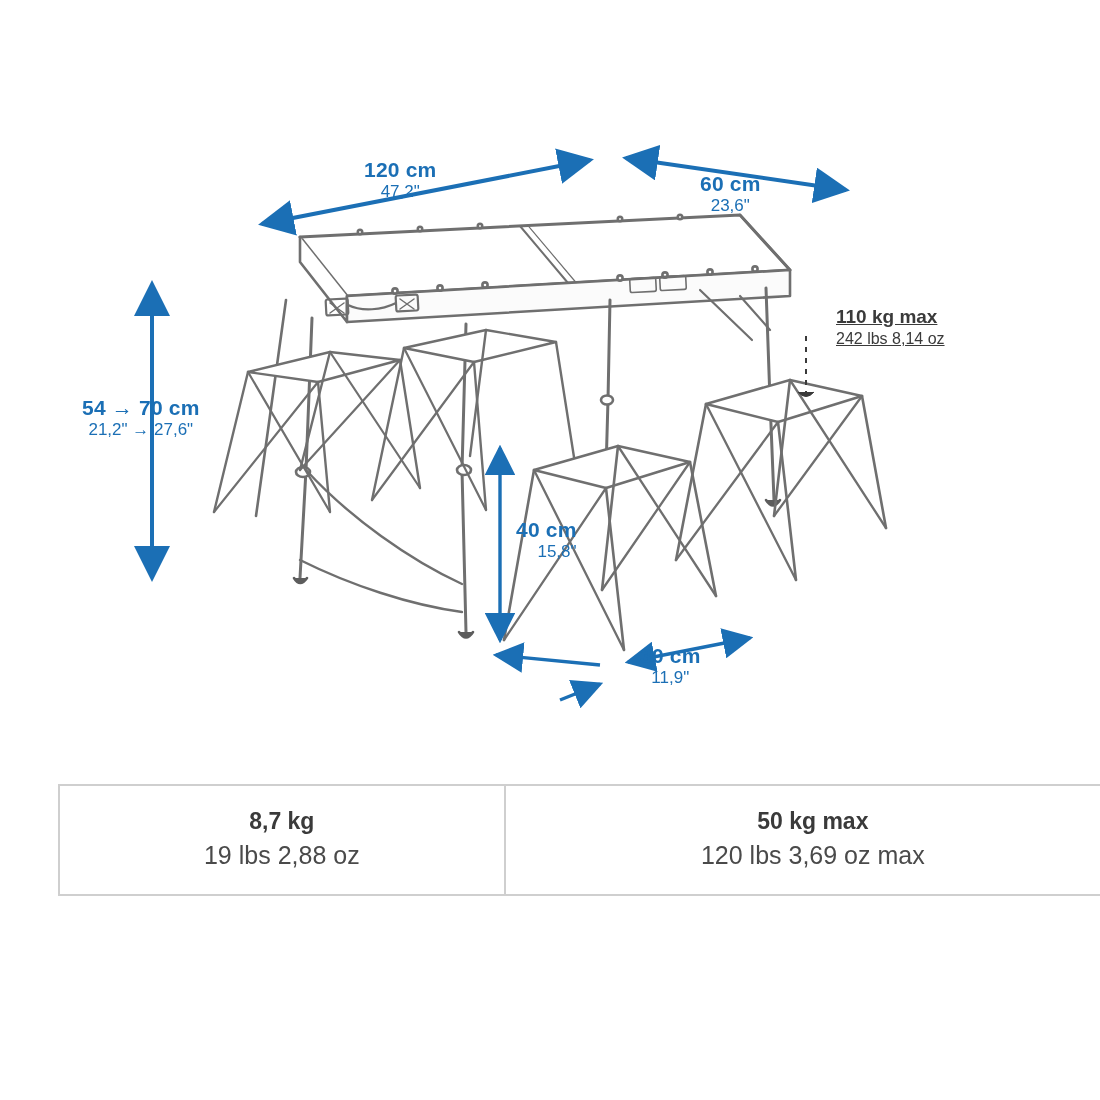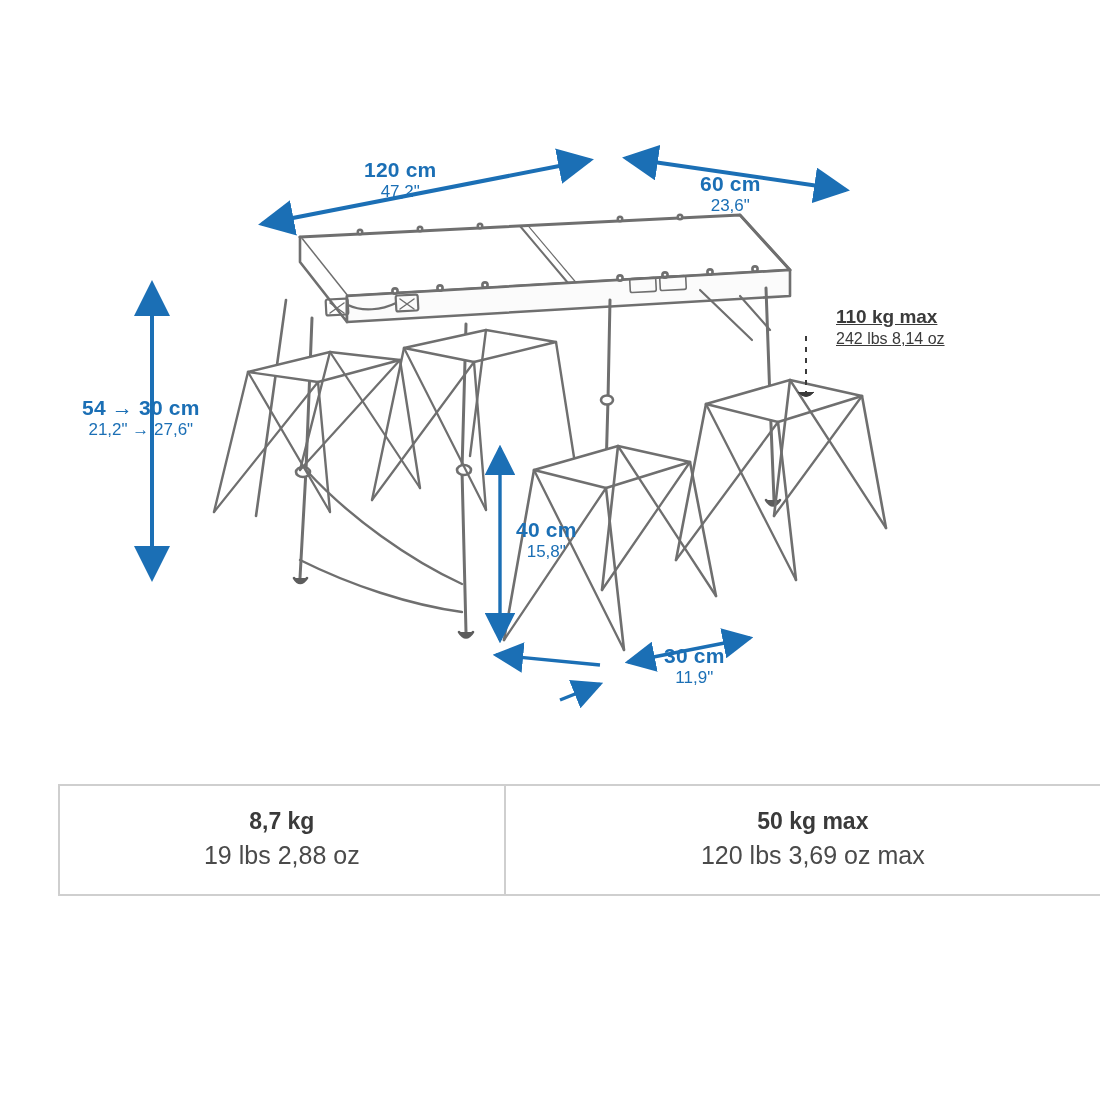--- a/index.html
+++ b/index.html
@@ -245,30 +245,30 @@
     <span class="big">120 cm</span>
     <span class="small">47,2"</span>
   </div>
 
   <div class="dim-label" style="left:700px; top:140px;margin-top:32px;">
     <span class="big">60 cm</span>
     <span class="small">23,6"</span>
   </div>
 
   <div class="dim-label" style="left:82px; top:396px;">
-    <span class="big">54 → 30 cm</span>
+    <span class="big">54 → 70 cm</span>
     <span class="small">21,2" → 27,6"</span>
   </div>
 
-  <div class="dim-label" style="left:516px; top:518px; text-align:center;">
+  <div class="dim-label" style="left:516px; top:518px; text-align:right;">
     <span class="big">40 cm</span>
     <span class="small">15,8"</span>
   </div>
 
-  <div class="dim-label" style="left:640px; top:644px;margin-left:24px;">
+  <div class="dim-label" style="left:640px; top:644px;">
     <span class="big">30 cm</span>
     <span class="small">11,9"</span>
   </div>
 
   <div class="dark-label" style="left:836px; top:306px;">
     <span class="big">110 kg max</span>
     <span class="small">242 lbs 8,14 oz</span>
   </div>
 
   <table class="spec-table">

